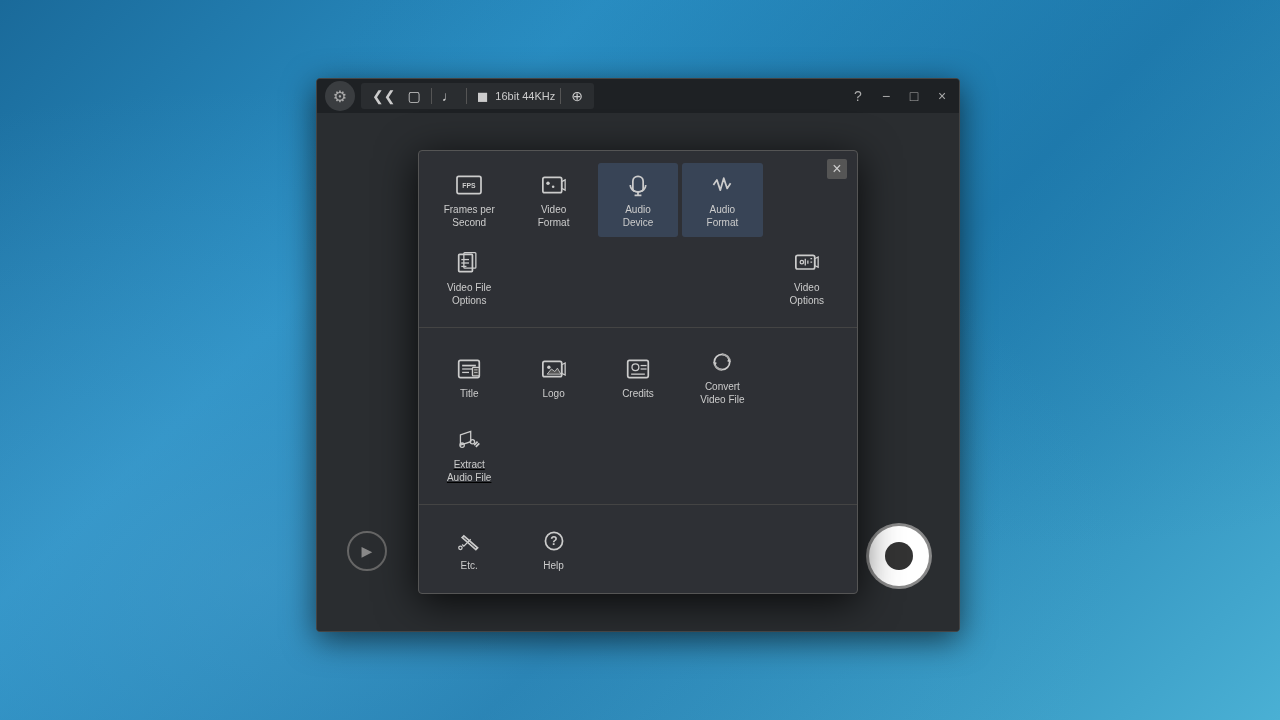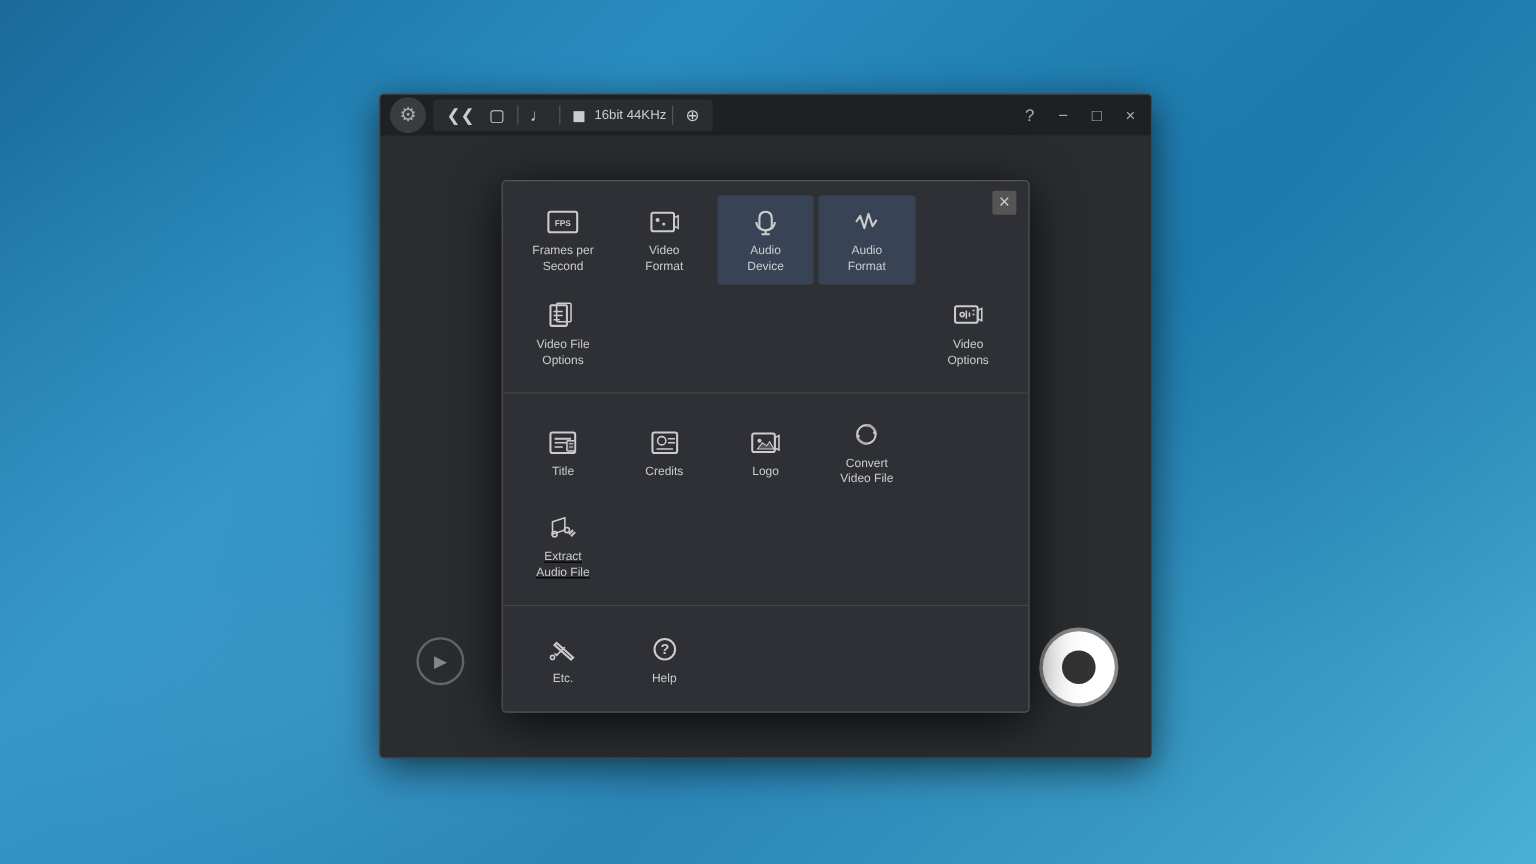--- a/index.html
+++ b/index.html
@@ -435,42 +435,42 @@
                 <line x1="22" y1="15" x2="26" y2="15" stroke="#ccc" stroke-width="1"></line>
                 <line x1="22" y1="18" x2="26" y2="18" stroke="#ccc" stroke-width="1"></line>
               </svg>
             </div>
             <span class="menu-label">Title</span>
           </div>
 
           <div class="menu-item">
             <div class="menu-icon">
               <svg class="icon-svg" viewBox="0 0 32 28" fill="none">
+                <rect x="3" y="5" width="22" height="18" rx="2" stroke="#ccc" stroke-width="2"></rect>
+                <path d="M25 9 L29 7 L29 21 L25 19Z" stroke="#ccc" stroke-width="1.5" fill="none"></path>
+                <circle cx="10" cy="12" r="2" fill="#ccc"></circle>
+                <path d="M8 20 L13 14 L17 17 L20 13 L24 20Z" fill="#555" stroke="#ccc" stroke-width="1"></path>
+              </svg>
+            </div>
+            <span class="menu-label">Logo</span>
+          </div>
+
+          <div class="menu-item">
+            <div class="menu-icon">
+              <svg class="icon-svg" viewBox="0 0 32 28" fill="none">
                 <rect x="4" y="4" width="24" height="20" rx="2" stroke="#ccc" stroke-width="2"></rect>
                 <circle cx="13" cy="12" r="4" stroke="#ccc" stroke-width="1.5"></circle>
                 <line x1="19" y1="10" x2="26" y2="10" stroke="#ccc" stroke-width="1.5"></line>
                 <line x1="19" y1="14" x2="26" y2="14" stroke="#ccc" stroke-width="1.5"></line>
                 <line x1="8" y1="20" x2="24" y2="20" stroke="#ccc" stroke-width="1.5"></line>
               </svg>
             </div>
             <span class="menu-label">Credits</span>
           </div>
 
-          <div class="menu-item">
-            <div class="menu-icon">
-              <svg class="icon-svg" viewBox="0 0 32 28" fill="none">
-                <rect x="3" y="5" width="22" height="18" rx="2" stroke="#ccc" stroke-width="2"></rect>
-                <path d="M25 9 L29 7 L29 21 L25 19Z" stroke="#ccc" stroke-width="1.5" fill="none"></path>
-                <circle cx="10" cy="12" r="2" fill="#ccc"></circle>
-                <path d="M8 20 L13 14 L17 17 L20 13 L24 20Z" fill="#555" stroke="#ccc" stroke-width="1"></path>
-              </svg>
-            </div>
-            <span class="menu-label">Logo</span>
-          </div>
-
 
           <div class="menu-item">
             <div class="menu-icon">
               <svg class="icon-svg" viewBox="0 0 32 28" fill="none">
                 <circle cx="16" cy="14" r="9" stroke="#ccc" stroke-width="2"></circle>
                 <path d="M16 5 A9 9 0 0 1 25 14" stroke="#aaa" stroke-width="2.5"></path>
                 <path d="M24 10 L26 14 L22 13Z" fill="#ccc"></path>
                 <path d="M16 23 A9 9 0 0 1 7 14" stroke="#aaa" stroke-width="2.5"></path>
                 <path d="M8 18 L6 14 L10 15Z" fill="#ccc"></path>
               </svg>

